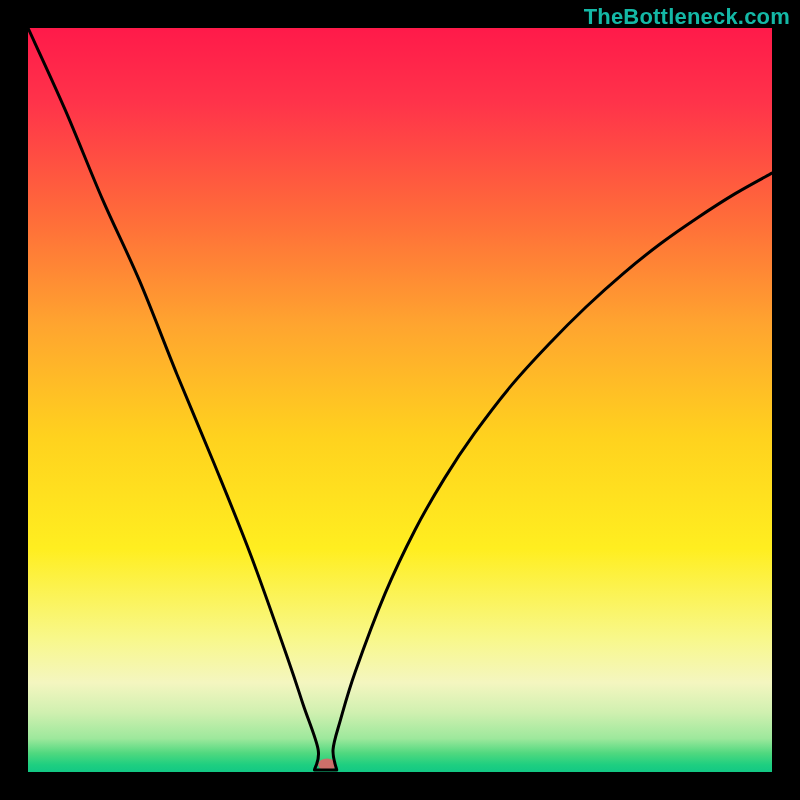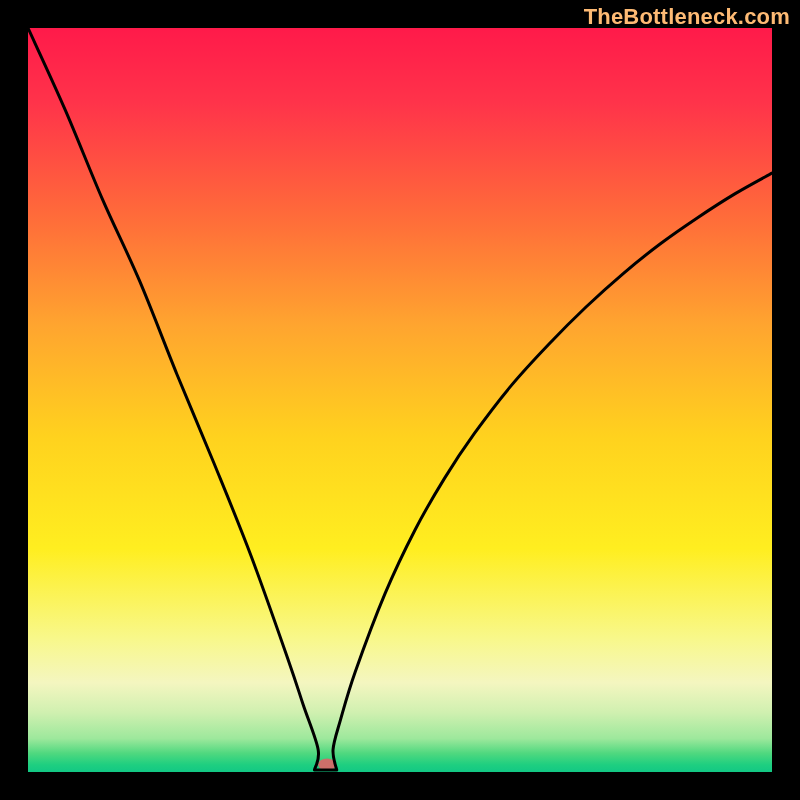--- a/index.html
+++ b/index.html
@@ -25,21 +25,21 @@
     top: 28px;
     width: 744px;
     height: 744px;
   }
   .watermark {
     position: absolute;
     top: 4px;
     right: 10px;
     font-size: 22px;
     font-weight: 600;
-    color: #fdba74;
+    color: #14b8a6;
     letter-spacing: 0.2px;
     font-family: Arial, Helvetica, sans-serif;
   }
   svg {
     display: block;
   }
 </style>
 </head>
 <body>
 

